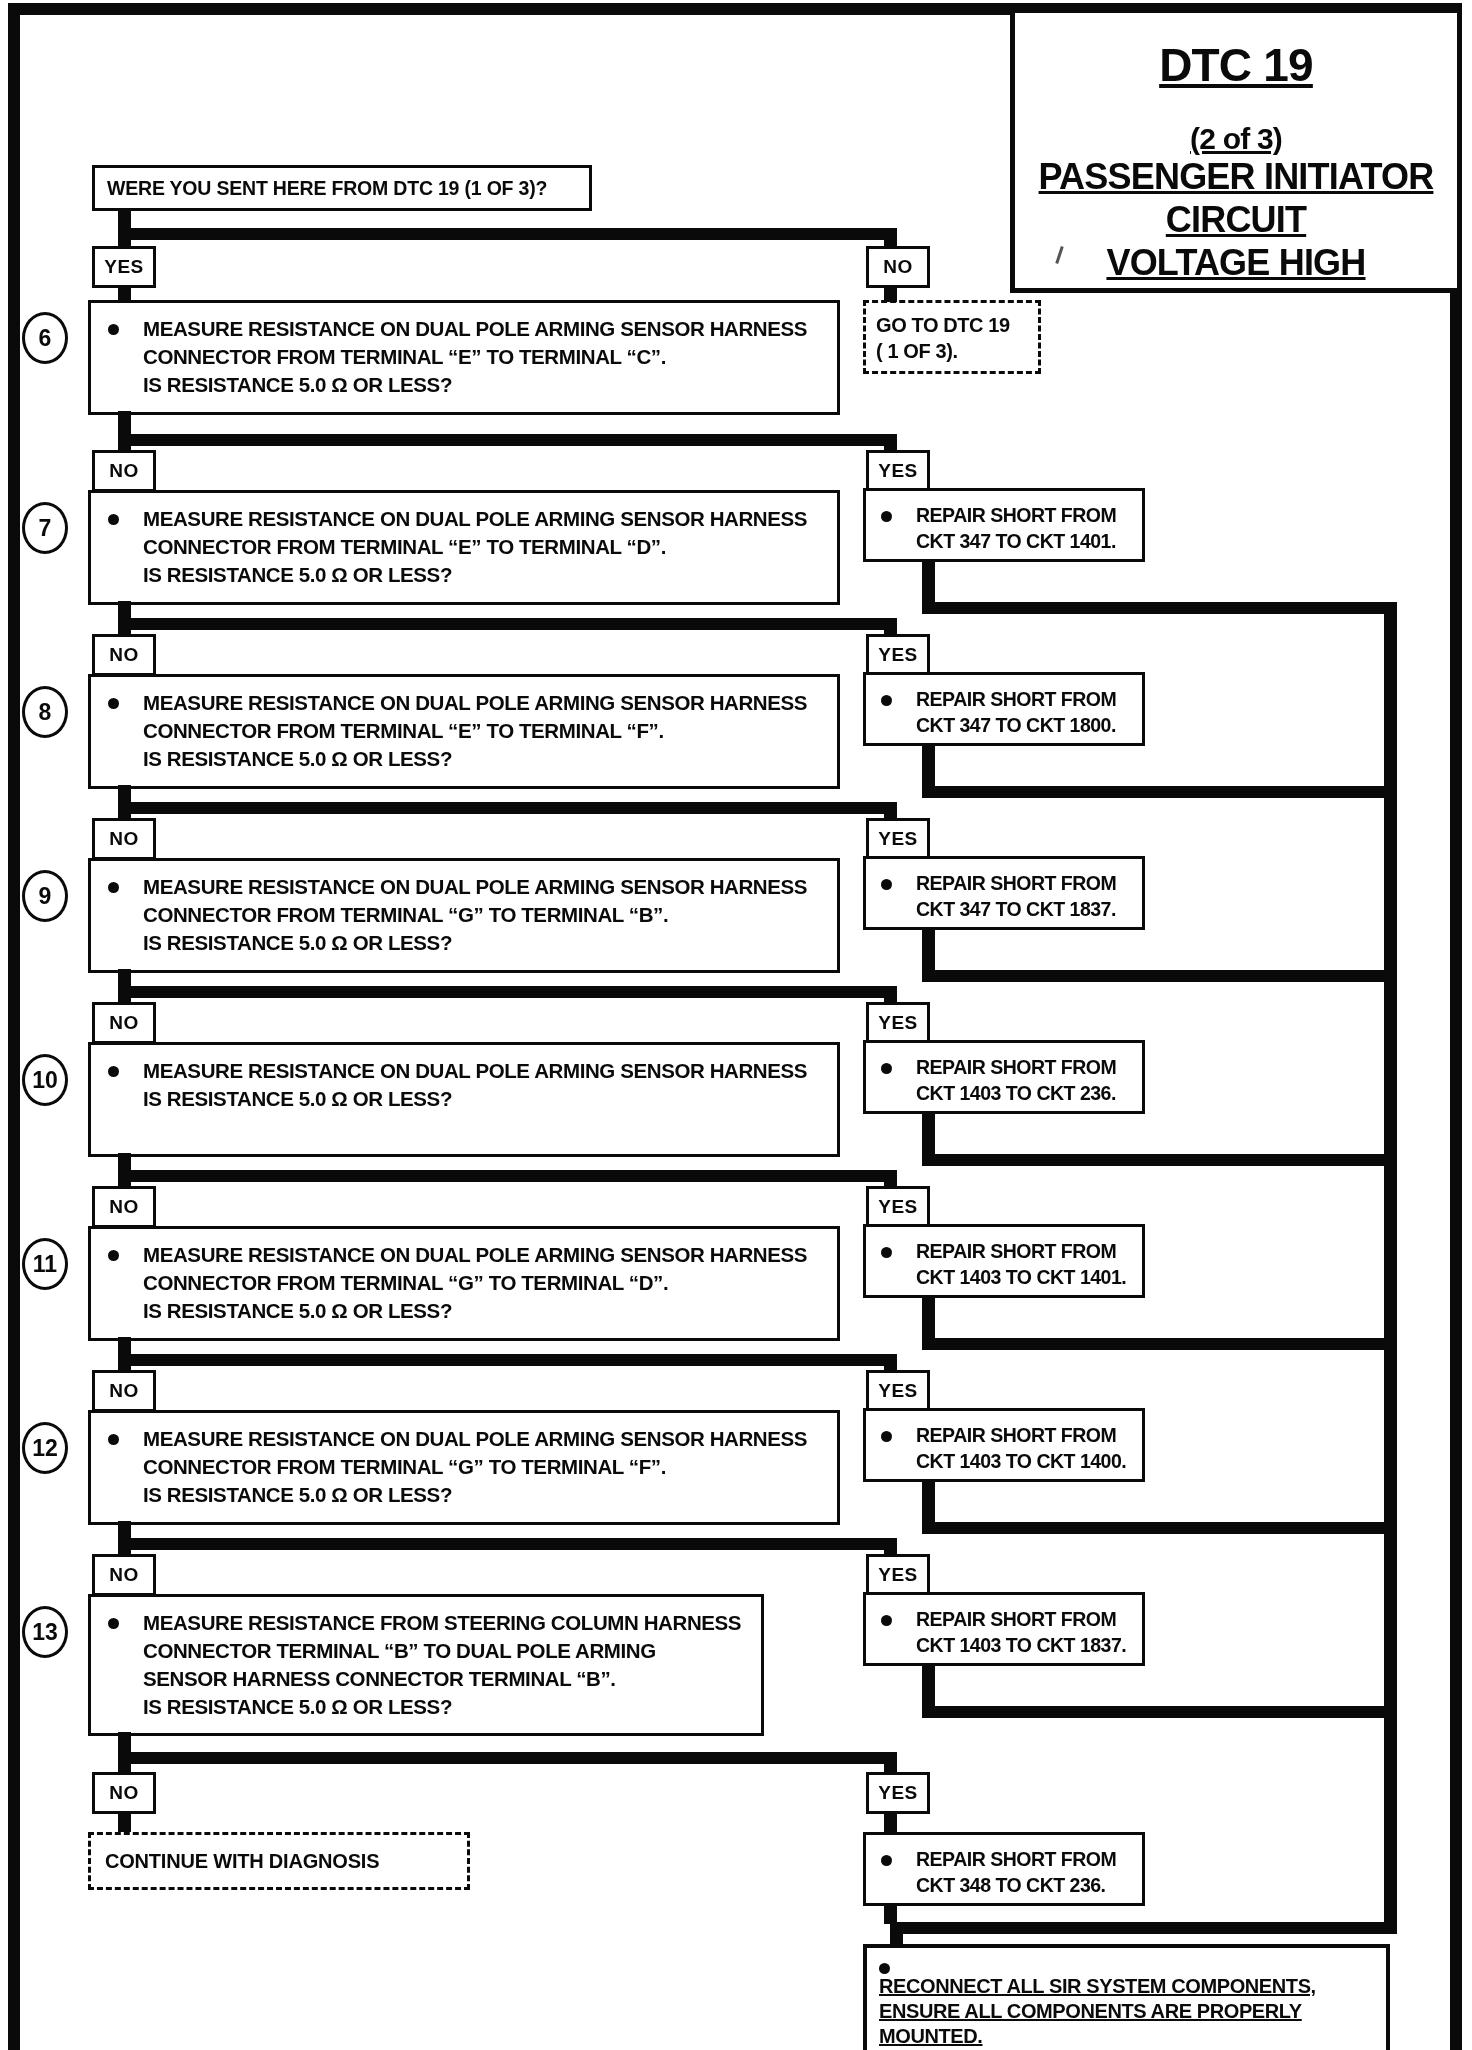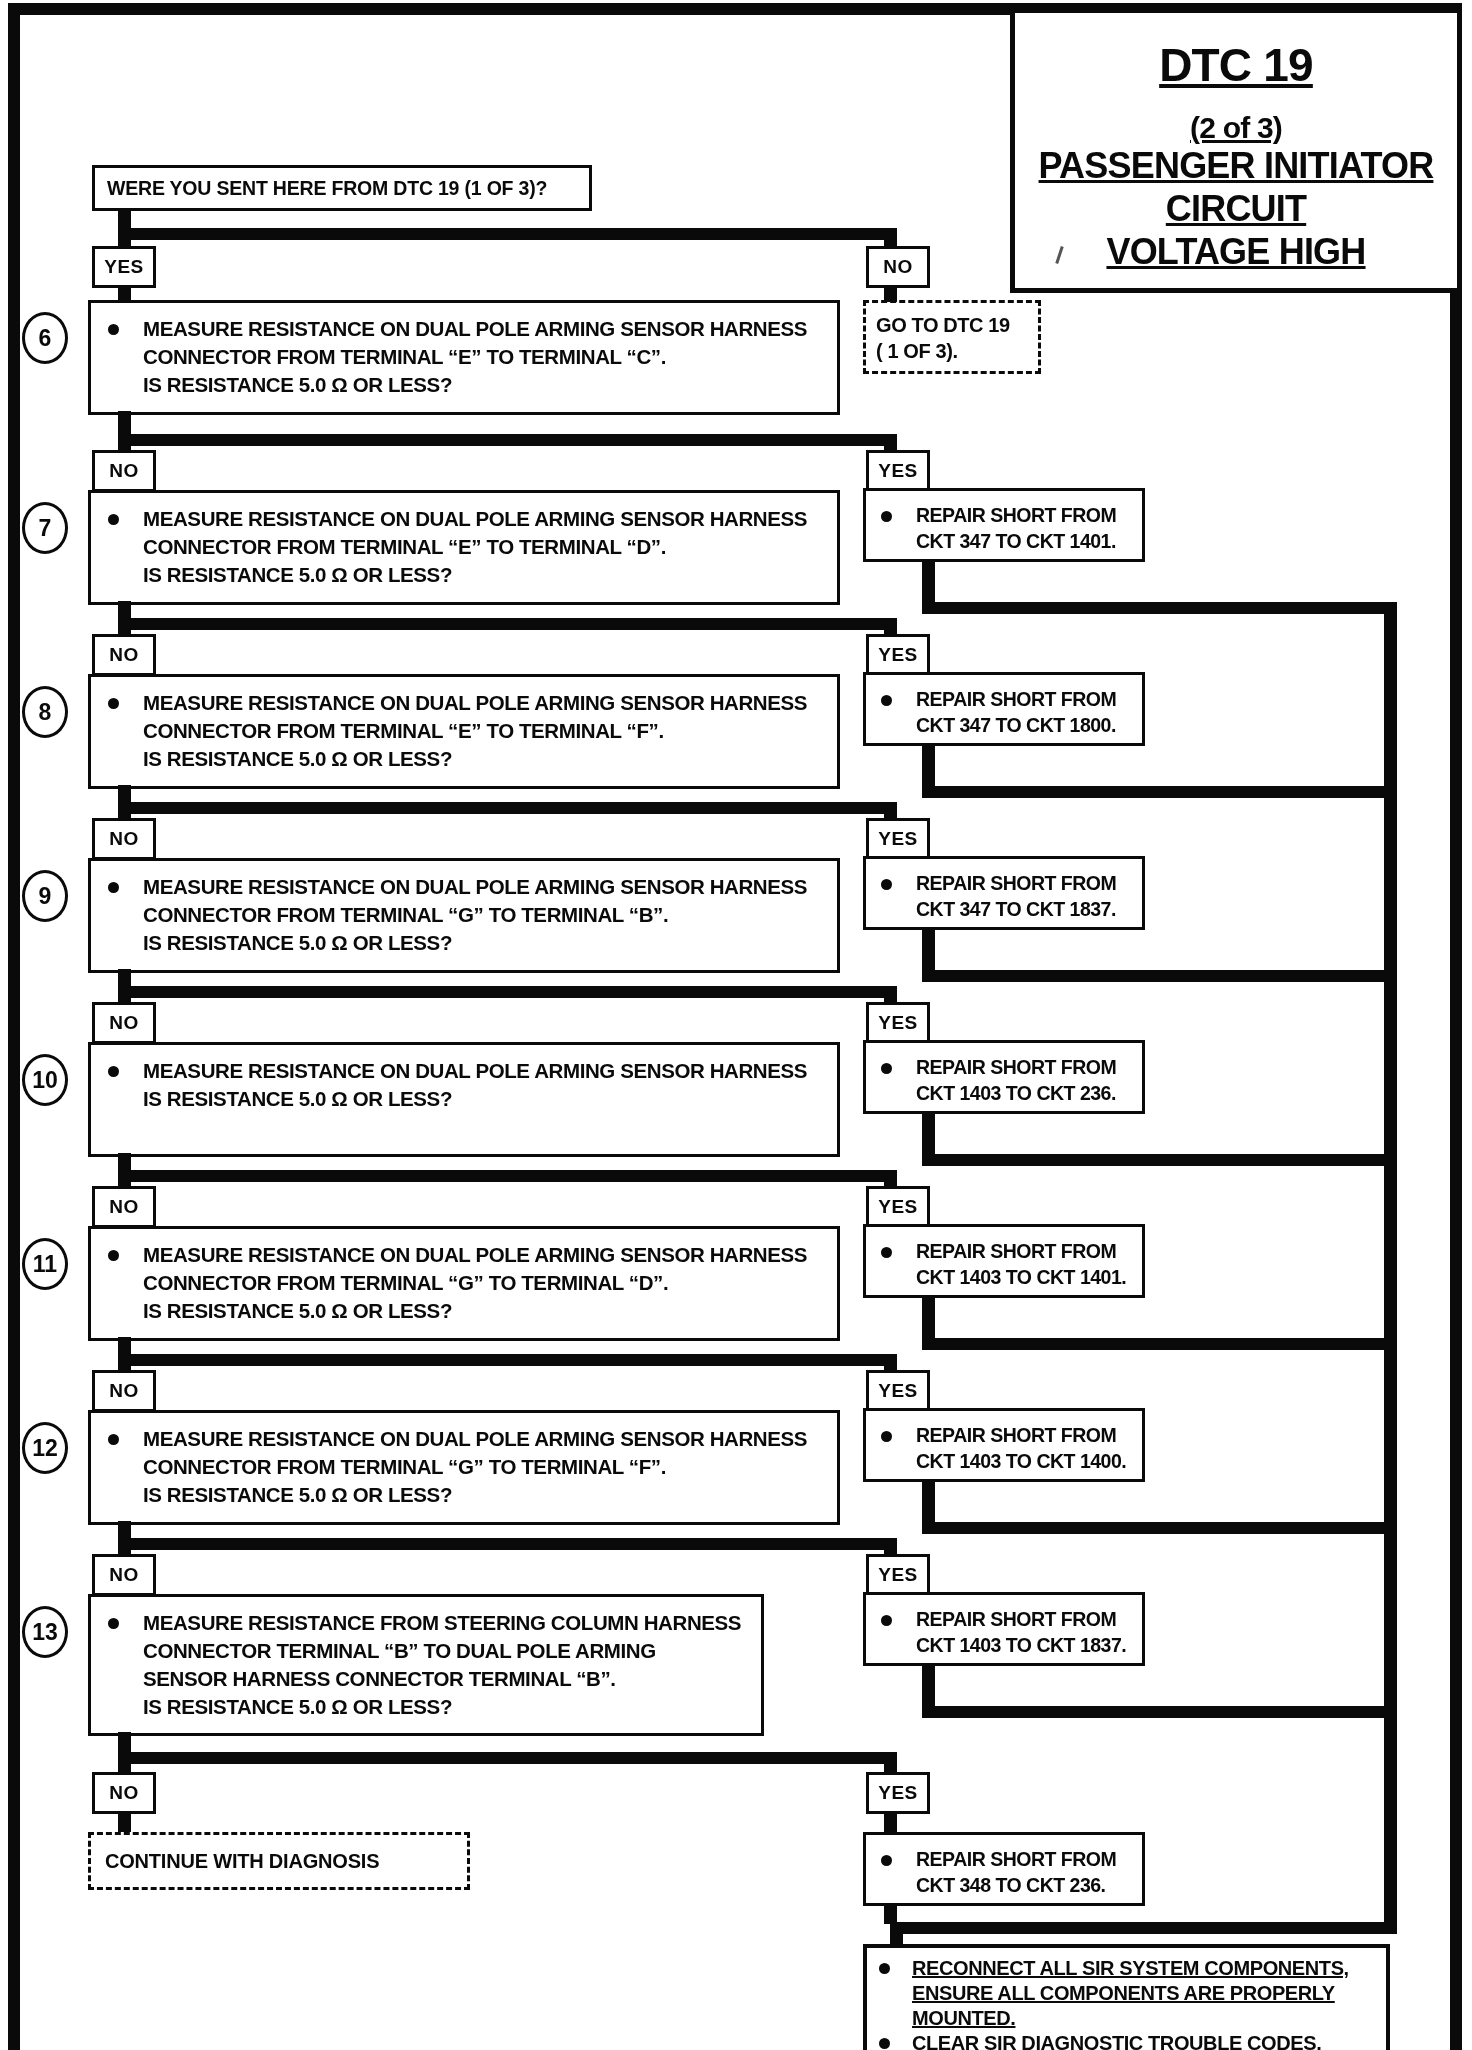--- a/index.html
+++ b/index.html
@@ -25,29 +25,29 @@
   .step-box { display:flex; align-items:flex-start;
           padding:12px 8px 0 17px; font-size:20.5px; line-height:28px;
           letter-spacing:-0.4px; }
   .rep-box { display:flex; align-items:flex-start;
           padding:11px 6px 0 15px; font-size:19.5px; line-height:26px;
           letter-spacing:-0.5px; }
   .fin-box { padding:8px 6px 0 12px; font-size:20px; line-height:25px;
           letter-spacing:-0.4px; }
   .bullet { flex:0 0 auto; width:11px; height:11px; border-radius:50%;
           background:#0a0a0a; margin:9px 24px 0 0; }
-  .fin-row { display:flex; align-items:flex-start; }
+  .fin-row { display:flex; align-items:flex-start;flex-direction:column; }
   .fin-row .bullet { margin:7px 22px 0 0; }
   .badge { border:3px solid #0a0a0a; border-radius:50%;
           display:flex; align-items:center; justify-content:center;
           font-size:23px; background:#fff; }
   .title-box { display:flex; flex-direction:column; align-items:center;
           text-align:center; padding-top:28px; letter-spacing:-0.8px; }
   .t-main { font-size:46px; line-height:48px; margin-bottom:22px; }
-  .t-sub  { font-size:30px; line-height:33px; }
+  .t-sub  { font-size:30px; line-height:33px;margin-top:11px; }
   .t-line { font-size:36px; line-height:43px; }
   .goto-box { padding:9px 4px 0 10px; font-size:20px; line-height:26px;
           letter-spacing:-0.4px; }
   .cont-box { display:flex; align-items:center; padding-left:14px;
           font-size:20px; letter-spacing:-0.2px; }
   .artifact { width:3px; height:18px; background:#555; transform:rotate(18deg); }
 </style>
 </head>
 <body>
 

